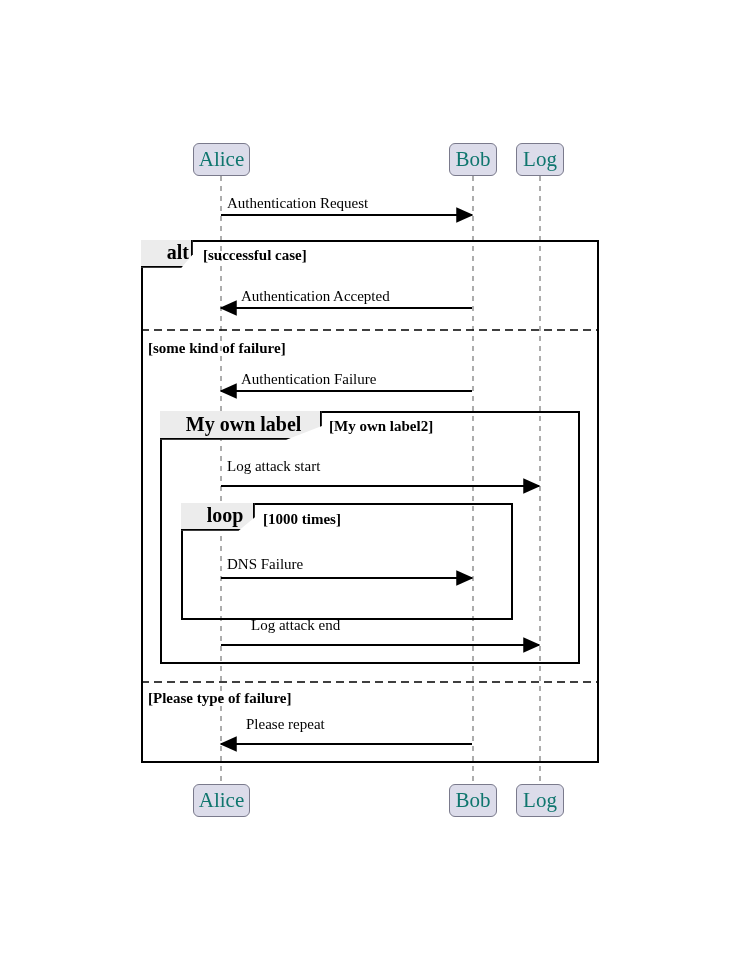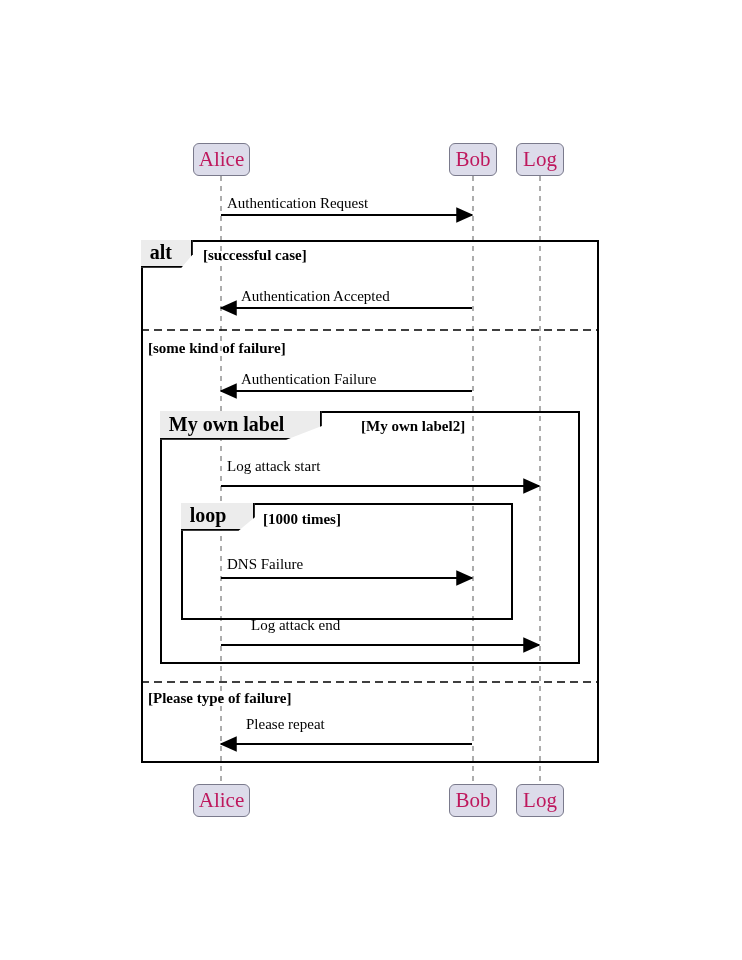--- a/index.html
+++ b/index.html
@@ -28,21 +28,21 @@
     height: 960px;
   }
   
   .participant {
     position: absolute;
     box-sizing: border-box;
     border: 1.4px solid #7a7a8c;
     border-radius: 6px;
     background: #dededf;
     background: #dcdcea;
-    color: #be185d;
+    color: #0f766e;
     font-size: 21px;
     line-height: 1;
     display: flex;
     align-items: center;
     justify-content: center;
     white-space: nowrap;
   }
   
   .fragment {
     position: absolute;
@@ -55,21 +55,21 @@
     box-sizing: border-box;
     background: #ececec;
     border-right: 2.2px solid #000000;
     border-bottom: 2.2px solid #000000;
     font-family: "Liberation Serif", "DejaVu Serif", serif;
     font-weight: bold;
     font-size: 20px;
     color: #000000;
     display: flex;
     align-items: center;
-    padding-left: 9px;
+    padding-left: 26px;
     padding-right: 16px;
     white-space: nowrap;
     -webkit-clip-path: polygon(0 0, 100% 0, 100% 52%, 78% 100%, 0 100%);
     clip-path: polygon(0 0, 100% 0, 100% 52%, 78% 100%, 0 100%);
   }
   .frag-guard {
     position: absolute;
     font-family: "Liberation Serif", "DejaVu Serif", serif;
     font-weight: bold;
     font-size: 15px;
@@ -125,21 +125,21 @@
   <div class="fragment" id="frag-alt-outer" style="left: 141px; top: 240px; width: 458px; height: 523px; border-color: rgb(0, 0, 0);">
     <div class="frag-tab" id="tab-alt-outer" style="left: -2.2px; top: -2.2px; width: 52px; height: 28px; background: rgb(236, 236, 236);">alt</div>
   </div>
   <div class="frag-guard" id="guard-alt-0" style="left: 203px; top: 248px;">[successful case]</div>
   <div class="frag-guard" id="guard-alt-1" style="left: 148px; top: 341px;">[some kind of failure]</div>
   <div class="frag-guard" id="guard-alt-2" style="left: 148px; top: 691px;">[Please type of failure]</div>
 
   <div class="fragment" id="frag-my-own-label" style="left: 160px; top: 411px; width: 420px; height: 253px; border-color: rgb(0, 0, 0);">
     <div class="frag-tab" id="tab-my-own-label" style="left: -2.2px; top: -2.2px; width: 162px; height: 29px; background: rgb(236, 236, 236);">My own label</div>
   </div>
-  <div class="frag-guard" id="guard-my-own-label" style="left: 329px; top: 419px; margin-left: 32px;">[My own label2]</div>
+  <div class="frag-guard" id="guard-my-own-label" style="left: 329px; top: 419px;">[My own label2]</div>
 
   <div class="fragment" id="frag-loop-inner" style="left: 181px; top: 503px; width: 332px; height: 117px; border-color: rgb(0, 0, 0);">
     <div class="frag-tab" id="tab-loop-inner" style="left: -2.2px; top: -2.2px; width: 74px; height: 28px; background: rgb(236, 236, 236);">loop</div>
   </div>
   <div class="frag-guard" id="guard-loop-inner" style="left: 263px; top: 512px;">[1000 times]</div>
 
   <div class="participant" id="participant-alice-top" style="left: 193px; top: 143px; width: 57px; height: 33px; background: rgb(220, 220, 234); border-color: rgb(122, 122, 140);">Alice</div>
   <div class="participant" id="participant-bob-top" style="left: 449px; top: 143px; width: 48px; height: 33px; background: rgb(220, 220, 234); border-color: rgb(122, 122, 140);">Bob</div>
   <div class="participant" id="participant-log-top" style="left: 516px; top: 143px; width: 48px; height: 33px; background: rgb(220, 220, 234); border-color: rgb(122, 122, 140);">Log</div>
 

